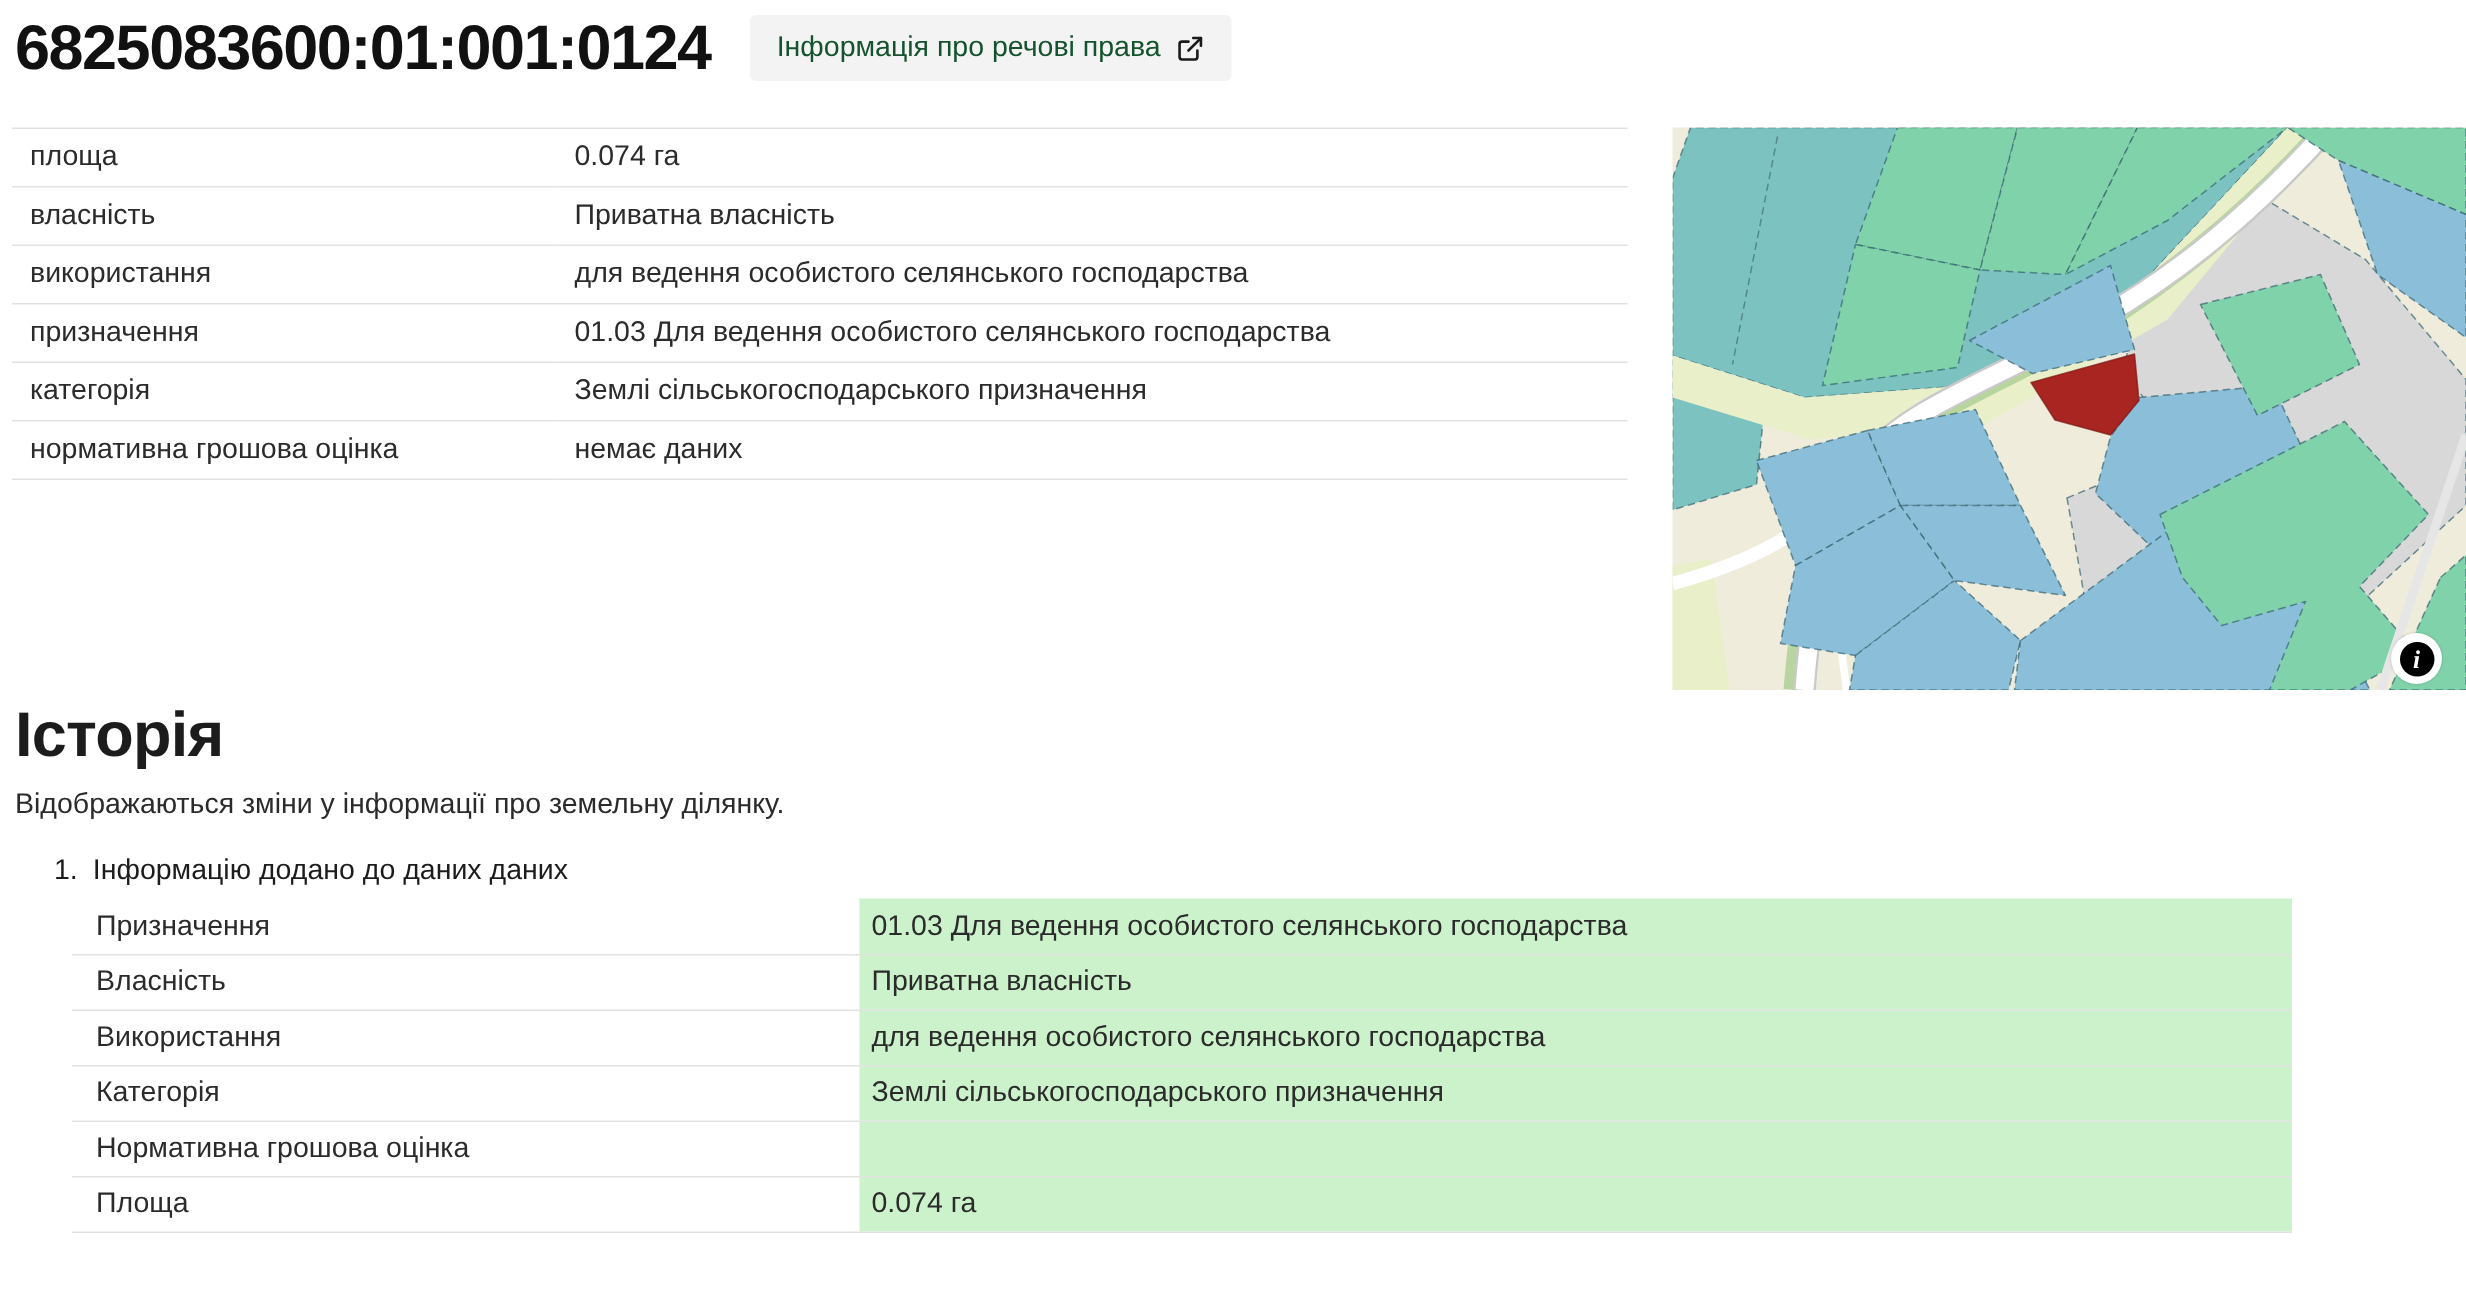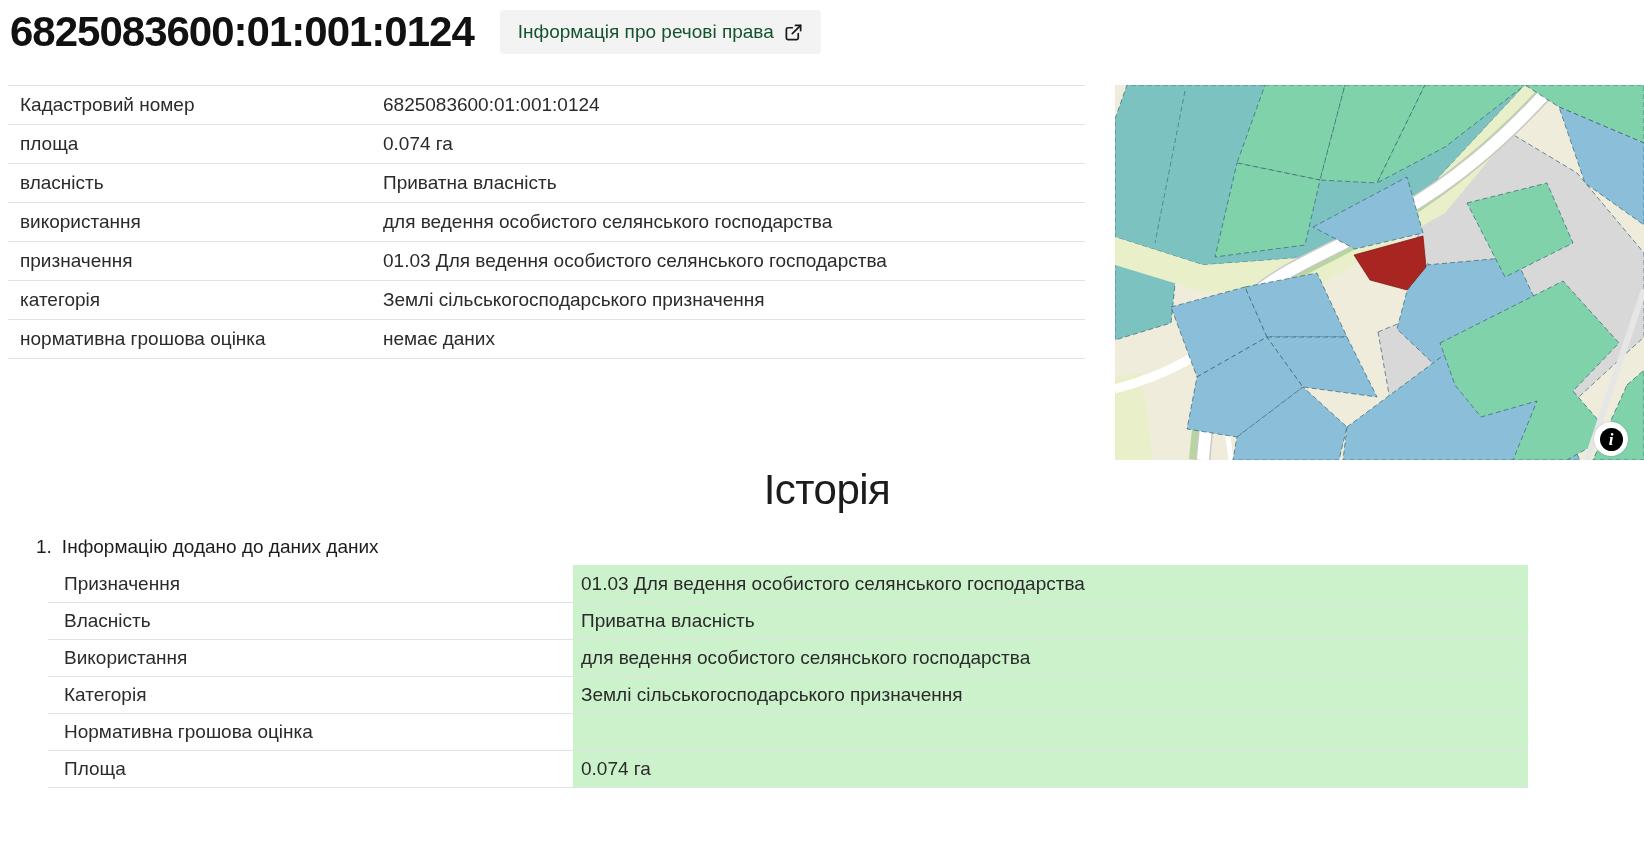--- a/index.html
+++ b/index.html
@@ -60,21 +60,21 @@
     position:absolute;right:16px;bottom:4px;width:34px;height:34px;border-radius:50%;
     background:#ffffff;display:flex;align-items:center;justify-content:center;
     box-shadow:0 0 2px rgba(0,0,0,.2);cursor:pointer;
   }
   .info-glyph{
     width:23px;height:23px;border-radius:50%;background:#000;color:#fff;
     font-family:"Liberation Serif","DejaVu Serif",serif;font-weight:700;font-style:italic;
     font-size:17px;display:flex;align-items:center;justify-content:center;line-height:1;
   }
   
-  .history-title{margin:6px 0 0 2px;font-size:42px;line-height:1.15;font-weight:400;color:#1c1c1c;letter-spacing:-.5px;text-align:center;}
+  .history-title{margin:6px 0 0 2px;font-size:42px;line-height:1.15;font-weight:700;color:#1c1c1c;letter-spacing:-.5px;}
   .history-subtitle{margin:12px 0 0 2px;font-size:19px;color:var(--text);}
   .history-entry{margin-top:22px;}
   .entry-title-row{margin-left:28px;display:flex;gap:10px;font-size:19px;color:#1c1c1c;}
   .history-table{margin-left:40px;margin-top:7px;width:1480px;}
   .history-table tr{border-bottom:1px solid var(--border-light);}
   .history-table tr.head-row{border-bottom:1px solid var(--border-mid);}
   .history-table td{height:37px;vertical-align:middle;font-size:19px;}
   .history-table td.label{width:525px;padding:6px 12px 6px 16px;}
   .history-table td.value{padding:6px 12px 6px 8px;}
   .history-table tr.data-row td.value{background:var(--highlight-green);}
@@ -97,24 +97,20 @@
         </svg>
       </span>
     </button>
   </div>
 
   <div class="main">
 
     <div class="info-col">
       <table class="info-table">
         <tbody>
-          <tr>
-              <td class="label">Кадастровий номер</td>
-              <td class="value">6825083600:01:001:0124</td>
-            </tr>
             <tr>
               <td class="label">площа</td>
               <td class="value">0.074 га</td>
             </tr>
             <tr>
               <td class="label">власність</td>
               <td class="value">Приватна власність</td>
             </tr>
             <tr>
               <td class="label">використання</td>
@@ -180,20 +176,21 @@
         <polygon class="parcel p-red" points="239,170 308,151 311,182 292,205 255,195"></polygon>
       </svg>
       <div class="map-info-btn">
         <span class="info-glyph">i</span>
       </div>
     </div>
 
   </div>
 
   <h2 class="history-title">Історія</h2>
+  <p class="history-subtitle">Відображаються зміни у інформації про земельну ділянку.</p>
 
   <div class="history-entry">
     <div class="entry-title-row">
       <span>1.</span>
       <span>Інформацію додано до даних даних</span>
     </div>
     <table class="history-table">
       <tbody>
         <tr class="data-row">
             <td class="label">Призначення</td>

